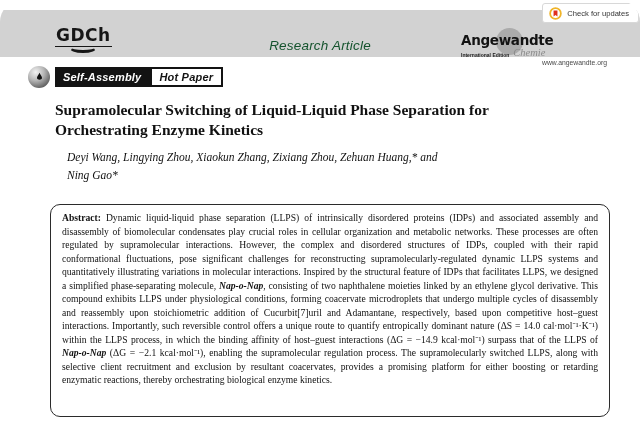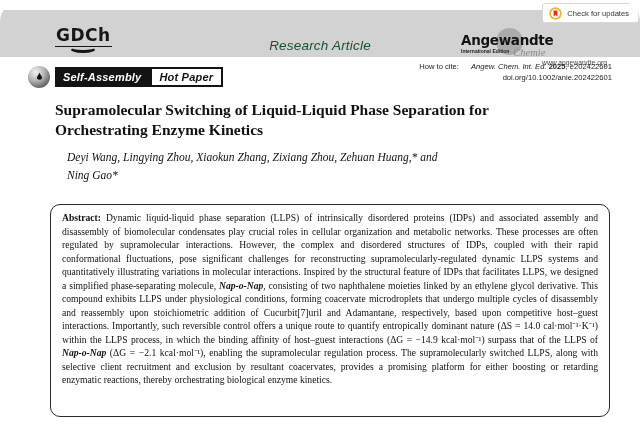--- a/index.html
+++ b/index.html
@@ -38,21 +38,21 @@
   
   .angw { position:absolute; right:33px; top:23px; width:146px; }
   .angw-circle {
     position:absolute; left:35px; top:-5px; width:27px; height:27px;
     border-radius:50%; background:#ababab;
   }
   .angw-name {
     position:relative; font-family:"DejaVu Sans", sans-serif; font-weight:bold;
     font-size:13.5px; letter-spacing:-0.3px; color:#131313; line-height:1.1;
   }
-  .angw-row { position:relative; display:flex; align-items:flex-start; gap:4px; margin-top:0px; }
+  .angw-row { position:relative; display:flex; align-items:flex-end; gap:4px; margin-top:0px; }
   .angw-ie { font-size:5px; font-weight:bold; color:#202020; white-space:nowrap; }
   .angw-chemie {
     font-family:"Liberation Serif", serif; font-style:italic; font-size:10.5px;
     color:#8a8a8a; line-height:1;
   }
   .angw-url { position:relative; font-size:6.8px; color:#4a4a4a; text-align:right; margin-top:1px; }
 
   
   .check-updates {
     position:absolute; right:1px; top:3px; height:20px;
@@ -138,27 +138,20 @@
   <div class="article-sphere">
     <svg width="13" height="13" viewBox="0 0 24 24">
       <path d="M12 3 C13.5 7.5, 17.3 9.2, 16.6 13.4 C16.1 16.8, 7.9 16.8, 7.4 13.4 C6.7 9.2, 10.5 7.5, 12 3 Z" fill="#101010"></path>
     </svg>
   </div>
   <div class="badges">
     <span class="badge badge-solid">Self-Assembly</span>
     <span class="badge badge-outline">Hot Paper</span>
   </div>
 
-  <div class="cite">
-    <div class="cite-line1">
-      <span>How to cite:</span>
-      <span class="cite-ref"><span class="i">Angew. Chem. Int. Ed.</span><span> </span><span class="b">2025</span><span>, e202422601</span></span>
-    </div>
-    <div>doi.org/10.1002/anie.202422601</div>
-  </div>
 
   <h1 class="title">Supramolecular Switching of Liquid-Liquid Phase Separation for Orchestrating Enzyme Kinetics</h1>
   <div class="authors">
     <div>Deyi Wang, Lingying Zhou, Xiaokun Zhang, Zixiang Zhou, Zehuan Huang,* and</div>
     <div>Ning Gao*</div>
   </div>
 
   <div class="abstract-box">
     <p class="abstract-text"><span class="b">Abstract: </span><span>Dynamic liquid-liquid phase separation (LLPS) of intrinsically disordered proteins (IDPs) and associated assembly and disassembly of biomolecular condensates play crucial roles in cellular organization and metabolic networks. These processes are often regulated by supramolecular interactions. However, the complex and disordered structures of IDPs, coupled with their rapid conformational fluctuations, pose significant challenges for reconstructing supramolecularly-regulated dynamic LLPS systems and quantitatively illustrating variations in molecular interactions. Inspired by the structural feature of IDPs that facilitates LLPS, we designed a simplified phase-separating molecule, </span><span class="b i">Nap-o-Nap</span><span>, consisting of two naphthalene moieties linked by an ethylene glycol derivative. This compound exhibits LLPS under physiological conditions, forming coacervate microdroplets that undergo multiple cycles of disassembly and reassembly upon stoichiometric addition of Cucurbit[7]uril and Adamantane, respectively, based upon competitive host–guest interactions. Importantly, such reversible control offers a unique route to quantify entropically dominant nature (ΔS = 14.0 cal·mol⁻¹·K⁻¹) within the LLPS process, in which the binding affinity of host–guest interactions (ΔG = −14.9 kcal·mol⁻¹) surpass that of the LLPS of </span><span class="b i">Nap-o-Nap</span><span> (ΔG = −2.1 kcal·mol⁻¹), enabling the supramolecular regulation process. The supramolecularly switched LLPS, along with selective client recruitment and exclusion by resultant coacervates, provides a promising platform for either boosting or retarding enzymatic reactions, thereby orchestrating biological enzyme kinetics.</span></p>
   </div>

